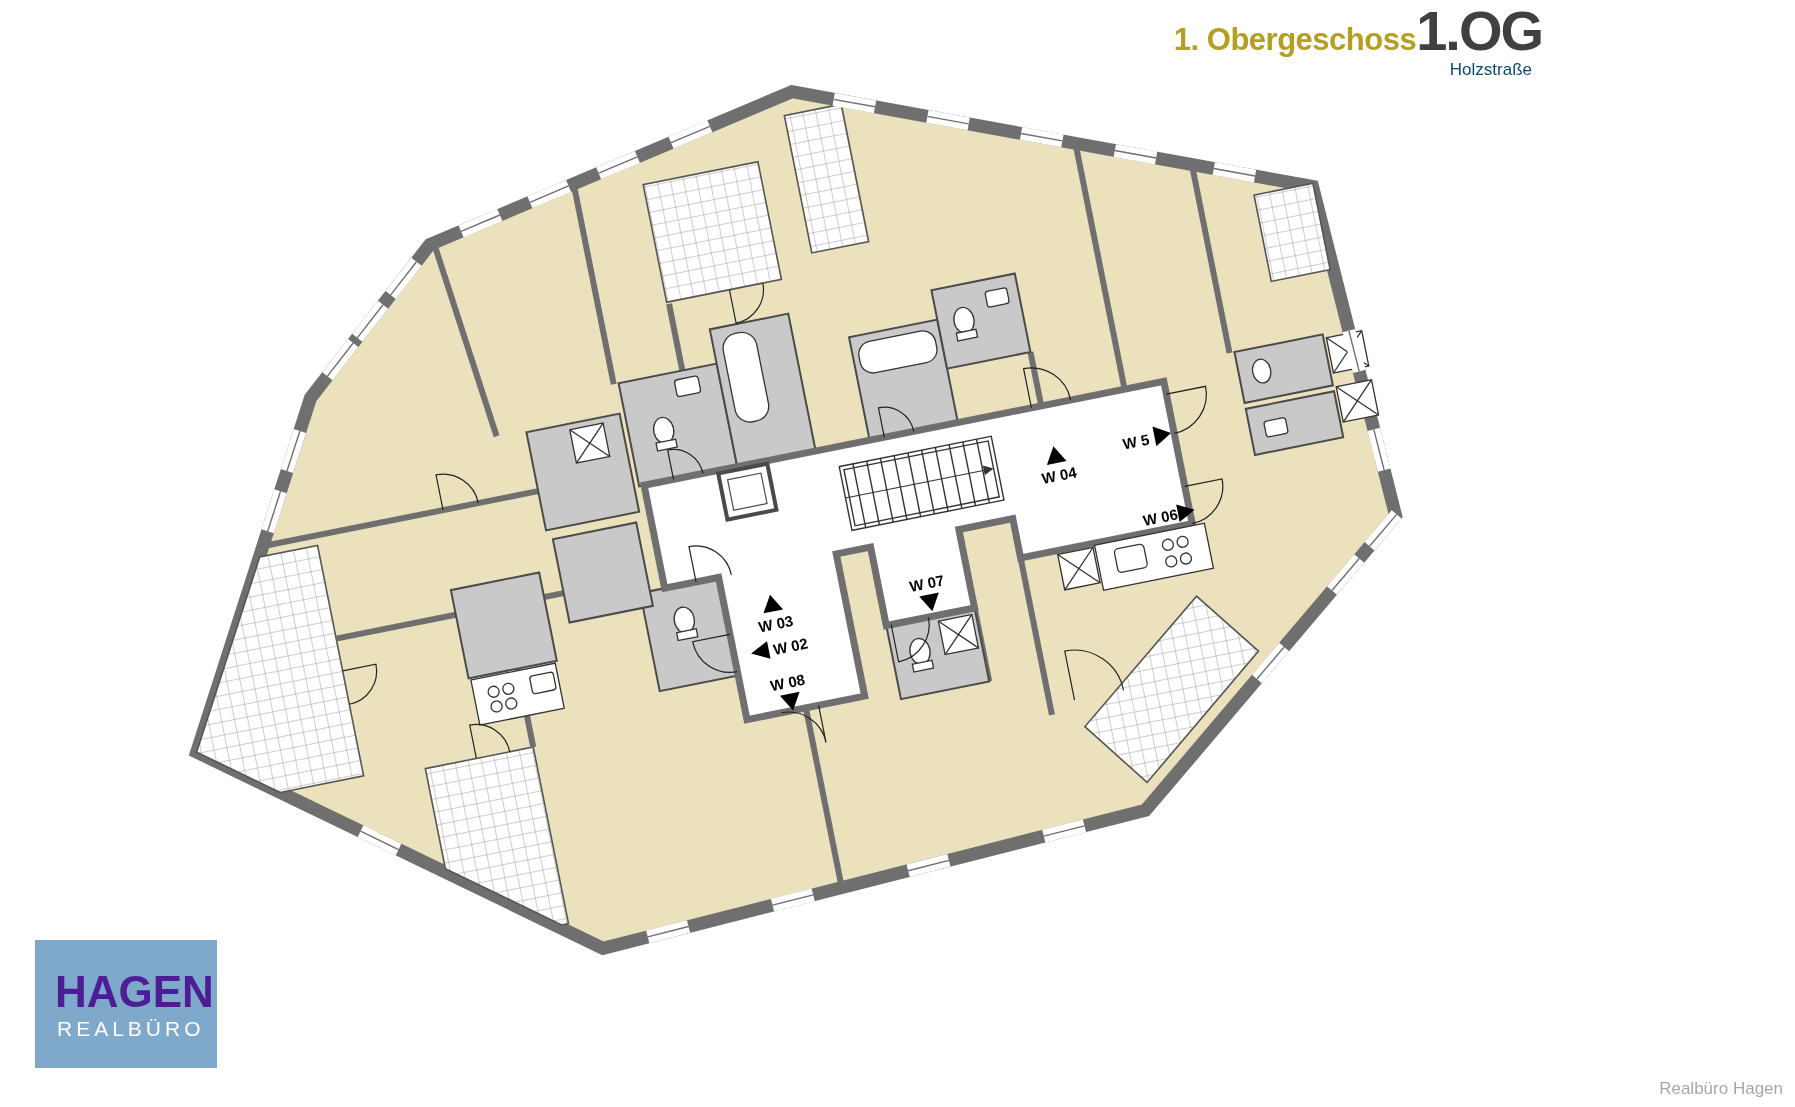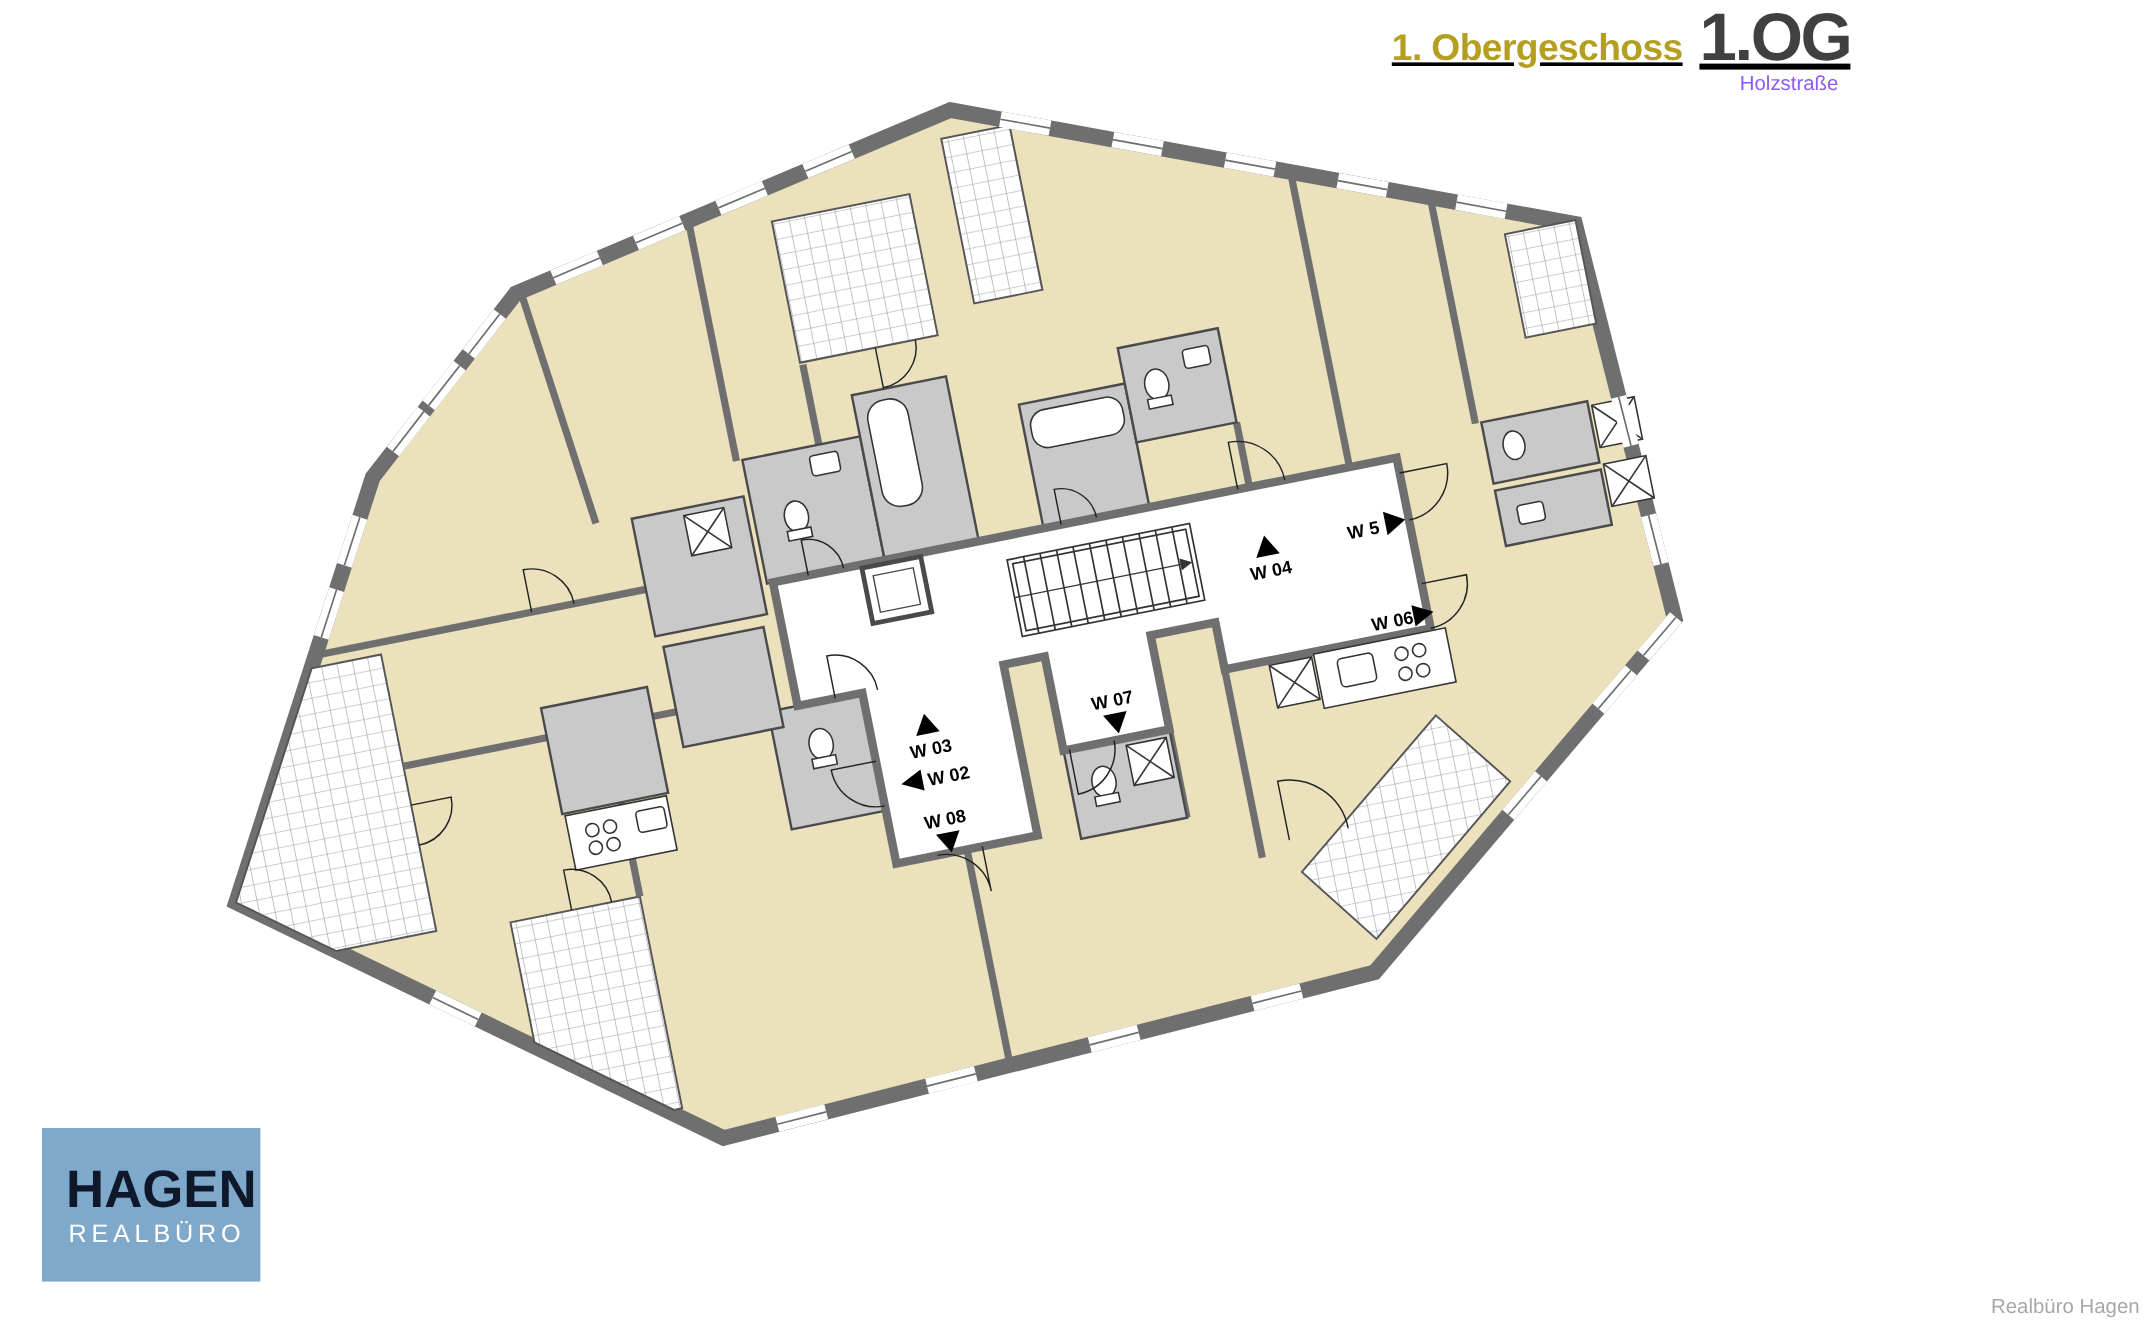--- a/index.html
+++ b/index.html
@@ -1,25 +1,25 @@
 <!DOCTYPE html>
 <html><head>
 <meta charset="utf-8">
 <style>
   html,body{margin:0;padding:0;background:#fff;}
   body{width:1795px;height:1107px;position:relative;overflow:hidden;
        font-family:"Liberation Sans",sans-serif;}
   .header{position:absolute;top:6px;right:253px;display:flex;flex-direction:column;
           align-items:flex-end;}
-  .header .row{display:flex;align-items:baseline;gap:14px;text-decoration:underline;}
+  .header .row{display:flex;align-items:baseline;}
   .floor-name{font-size:31px;font-weight:bold;color:#B59F20;letter-spacing:-.5px;}
   .floor-code{font-size:56px;font-weight:bold;color:#404040;letter-spacing:-2px;line-height:.9;}
-  .street{font-size:17px;color:#8b5cf6;margin-top:2px;margin-right:10px;}
+  .street{font-size:17px;color:#0c4a6e;margin-top:2px;margin-right:10px;}
   .logo{position:absolute;left:35px;top:940px;width:182px;height:128px;background:#7FA9CB;}
-  .logo-title{color:#0f172a;font-weight:bold;font-size:44px;letter-spacing:0;
+  .logo-title{color:#4c1d95;font-weight:bold;font-size:44px;letter-spacing:0;
               margin:30px 0 0 20px;line-height:1;}
   .logo-sub{color:#fff;font-size:21px;letter-spacing:4px;margin:3px 0 0 22px;}
   .watermark{position:absolute;right:12px;bottom:8px;font-size:17px;color:#9e9e9e;
              opacity:.9;}
   svg text{font-family:"Liberation Sans",sans-serif;}
 </style>
 </head>
 <body>
 
 <div class="header">

